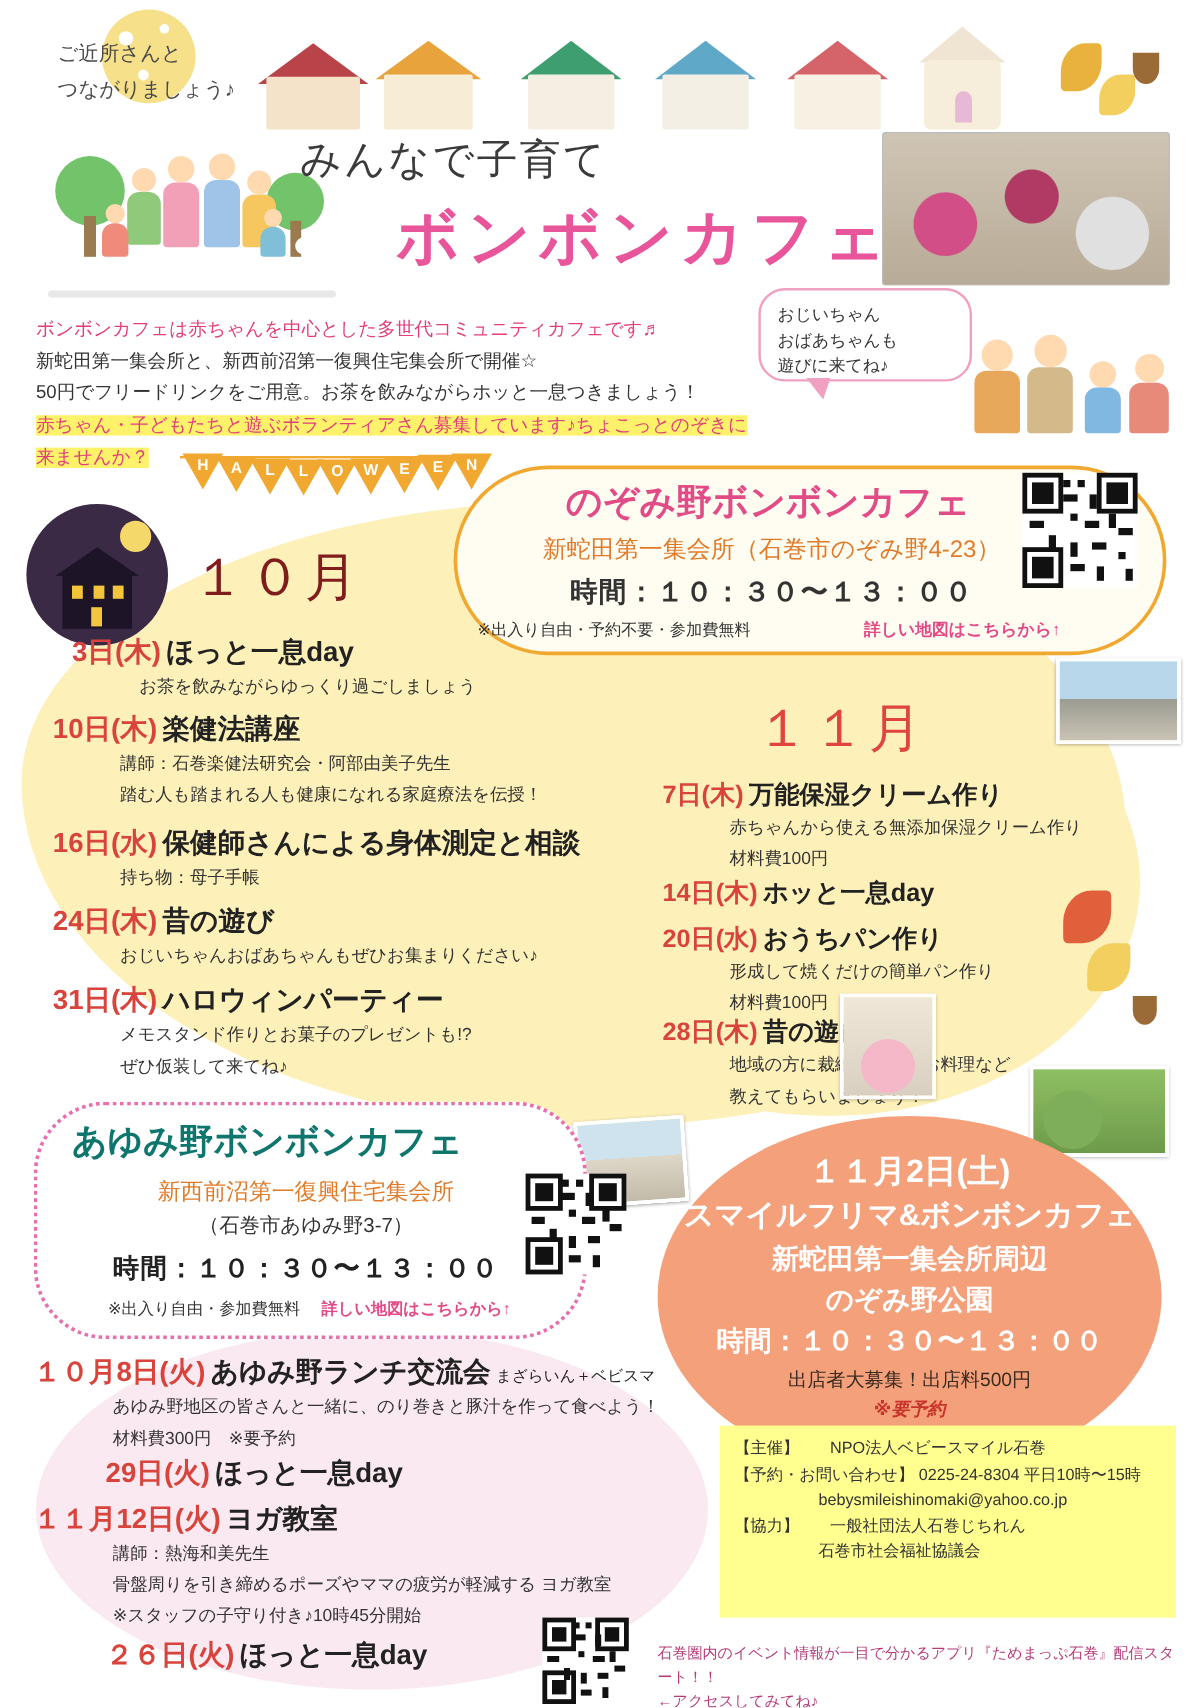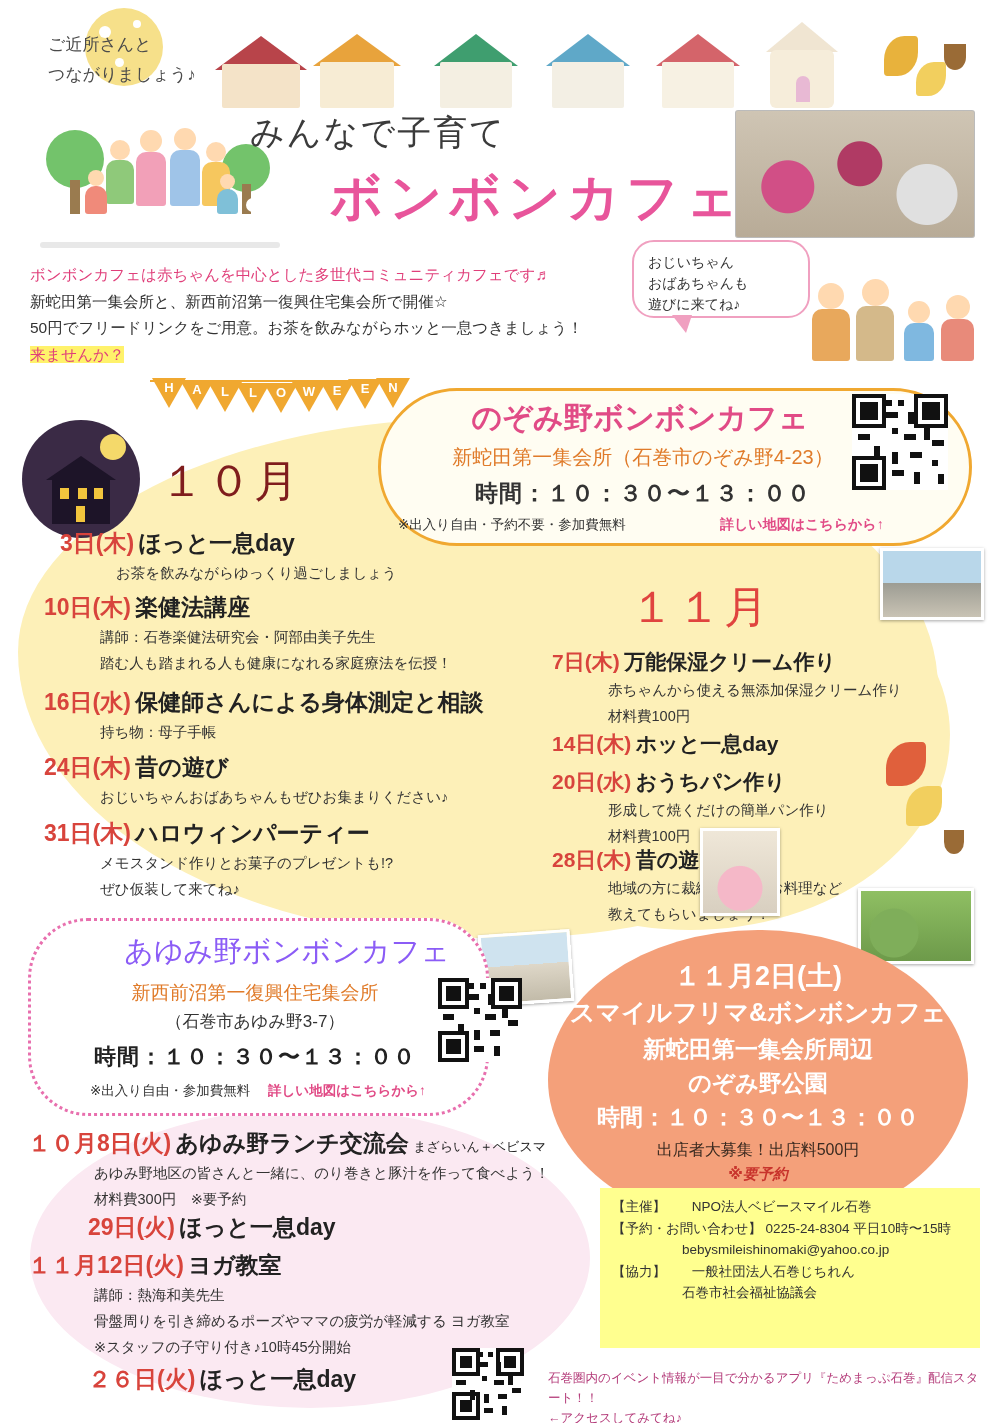--- a/index.html
+++ b/index.html
@@ -121,21 +121,21 @@
   .ph-hall{left:480px;top:932px;width:86px;height:66px;background:linear-gradient(#cfe3ef 45%,#ded7c8 45%,#c2bba9);transform:rotate(-4deg);}
 
   
   .leaf{position:absolute;}
 
   
   .ayumi-box{
     position:absolute;left:28px;top:918px;width:455px;height:192px;
     border:3px dotted #e86fae;border-radius:60px;background:#fff;
   }
-  .ayumi-title{position:absolute;left:60px;top:932px;width:390px;text-align:right;font-size:29px;color:#8b5cf6;font-weight:normal;}
+  .ayumi-title{position:absolute;left:60px;top:932px;width:390px;text-align:left;font-size:29px;color:#0f766e;font-weight:bold;}
   .ayumi-place{position:absolute;left:60px;top:980px;width:390px;text-align:center;font-size:19px;color:#e07b2a;}
   .ayumi-place2{position:absolute;left:60px;top:1010px;width:390px;text-align:center;font-size:17px;color:#333;}
   .ayumi-time{position:absolute;left:60px;top:1042px;width:390px;text-align:center;font-size:22px;color:#222;font-weight:bold;letter-spacing:1px;}
   .ayumi-note{position:absolute;left:90px;top:1082px;font-size:13.5px;color:#333;}
   .ayumi-map{position:absolute;left:268px;top:1082px;font-size:13.5px;color:#e14b86;font-weight:bold;}
   .qr2{position:absolute;left:438px;top:978px;width:84px;height:84px;}
 
   .blob-pink{
     position:absolute;left:30px;top:1108px;width:560px;height:300px;
     background:#fbe9f2;border-radius:50%;
@@ -232,20 +232,21 @@
   </div>
 
   <div class="t-sub">みんなで子育て</div>
   <div class="t-main">ボンボンカフェ</div>
   <div class="photo-top"></div>
 
   <div class="intro">
     <div>ボンボンカフェは赤ちゃんを中心とした多世代コミュニティカフェです♬</div>
     <div class="blk">新蛇田第一集会所と、新西前沼第一復興住宅集会所で開催☆</div>
     <div class="blk">50円でフリードリンクをご用意。お茶を飲みながらホッと一息つきましょう！</div>
+    <div><span class="hl">赤ちゃん・子どもたちと遊ぶボランティアさん募集しています♪ちょこっとのぞきに</span></div>
     <div><span class="hl">来ませんか？</span></div>
   </div>
 
   <div class="bubble">
     <div>おじいちゃん</div>
     <div>おばあちゃんも</div>
     <div>遊びに来てね♪</div>
   </div>
 
   <div class="grandpeople">

